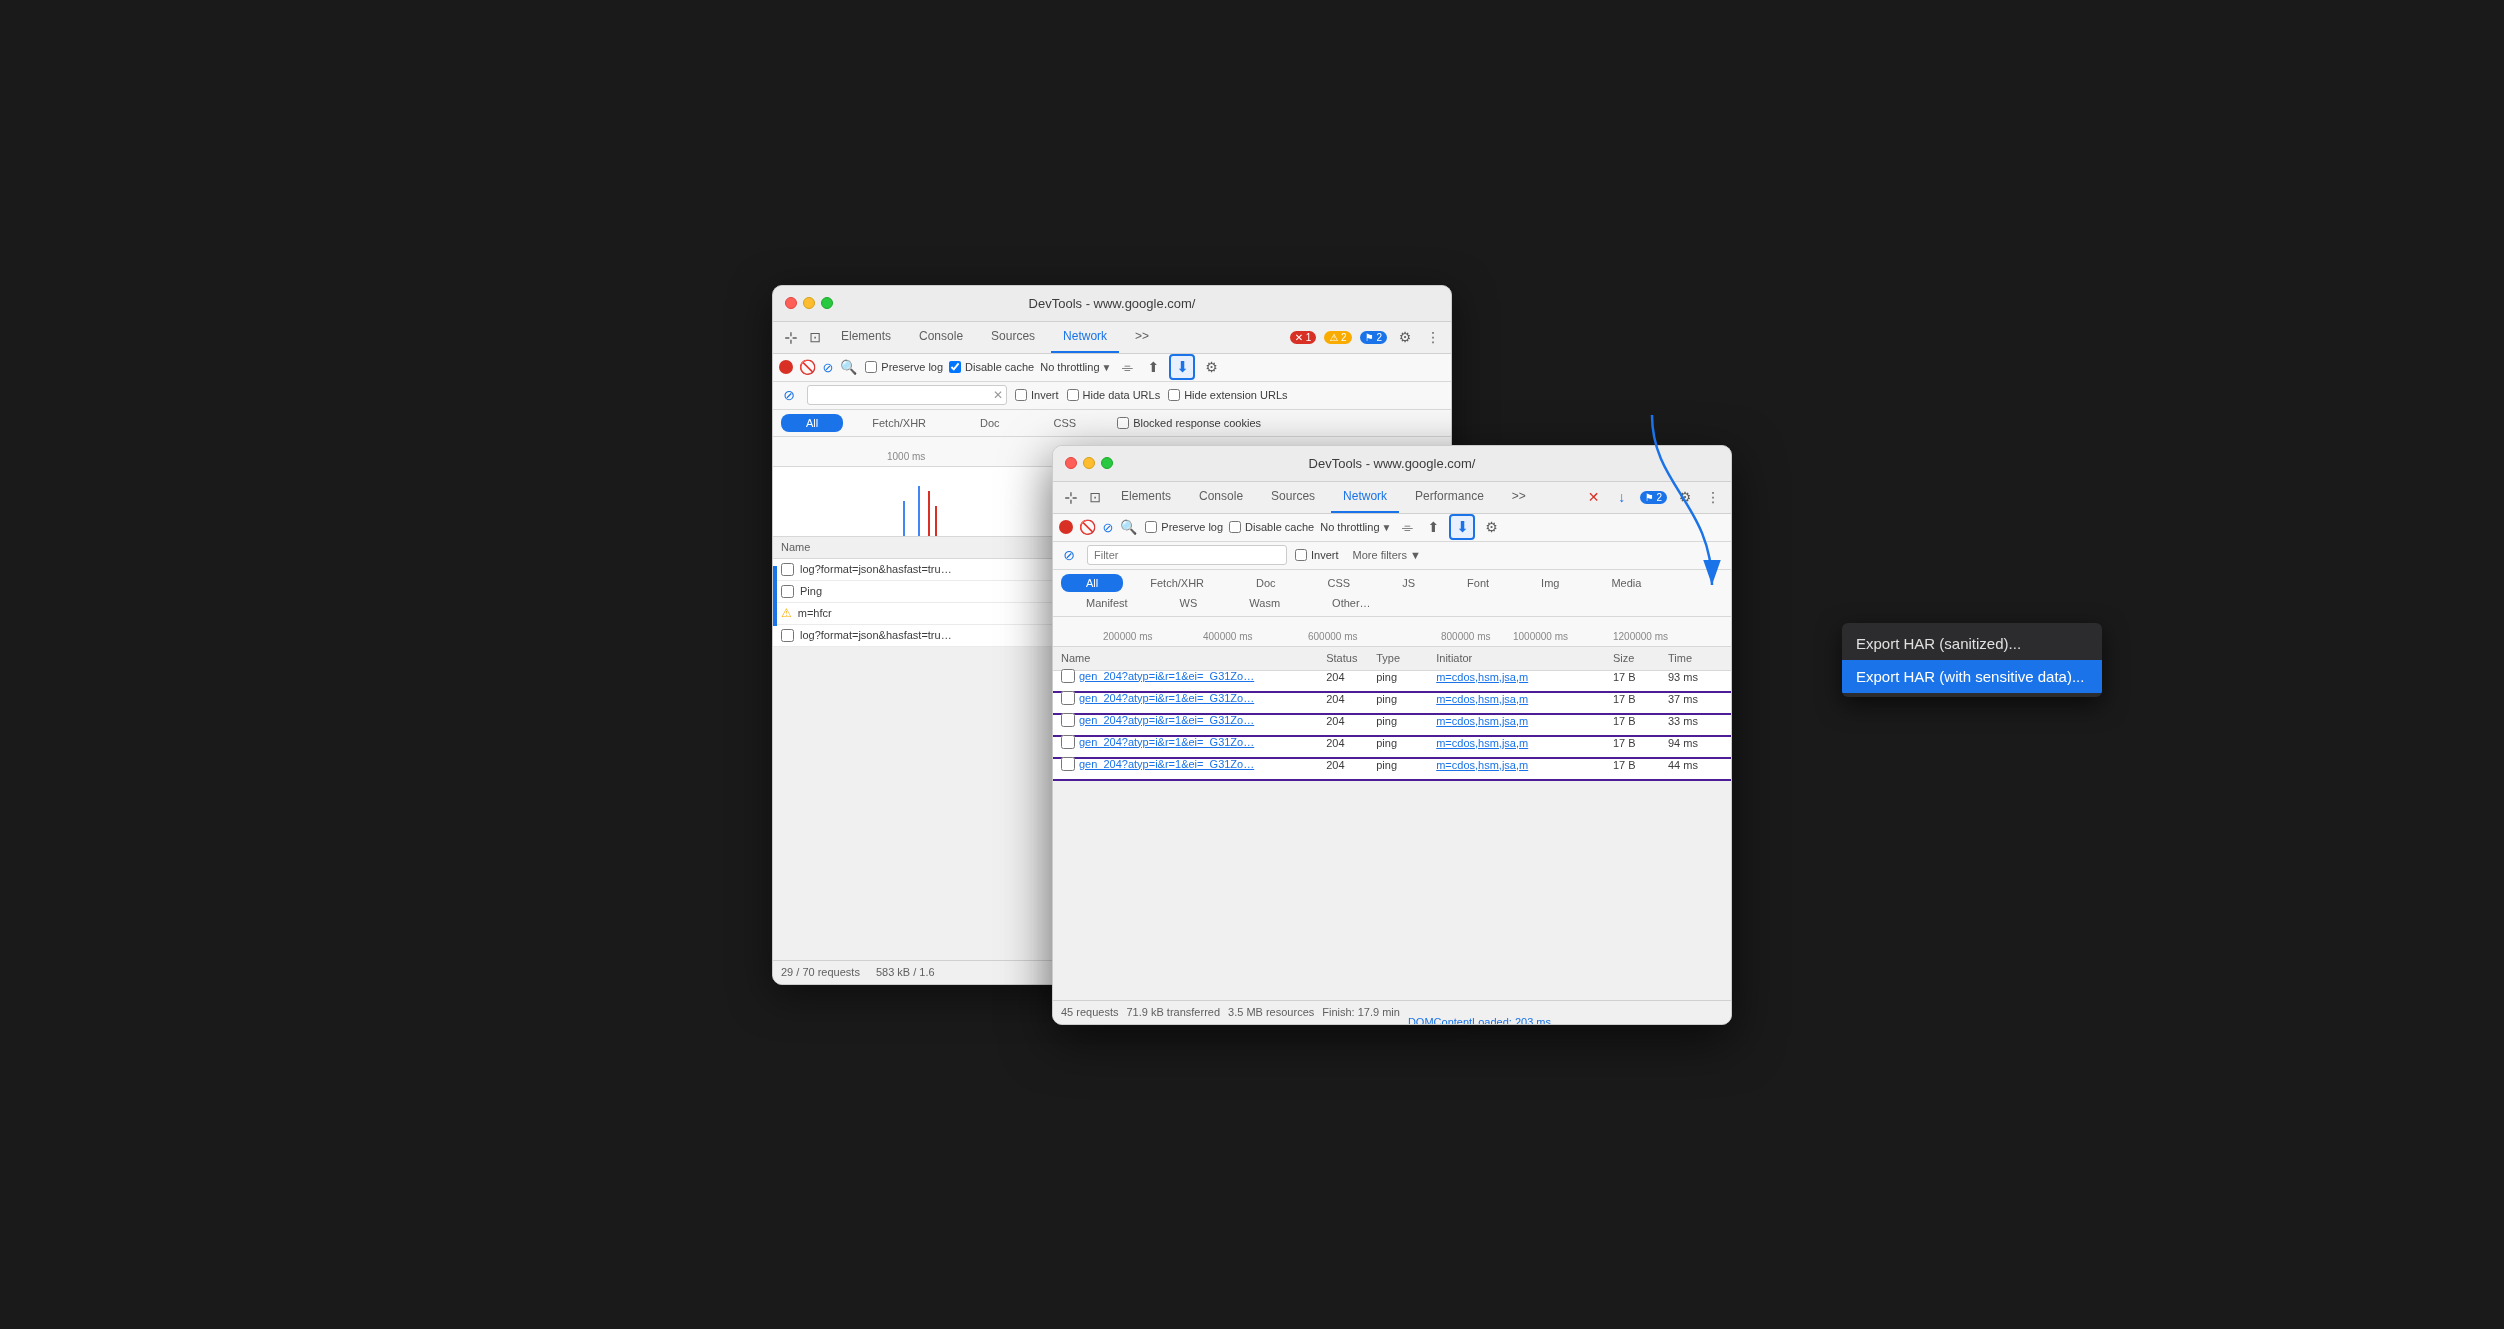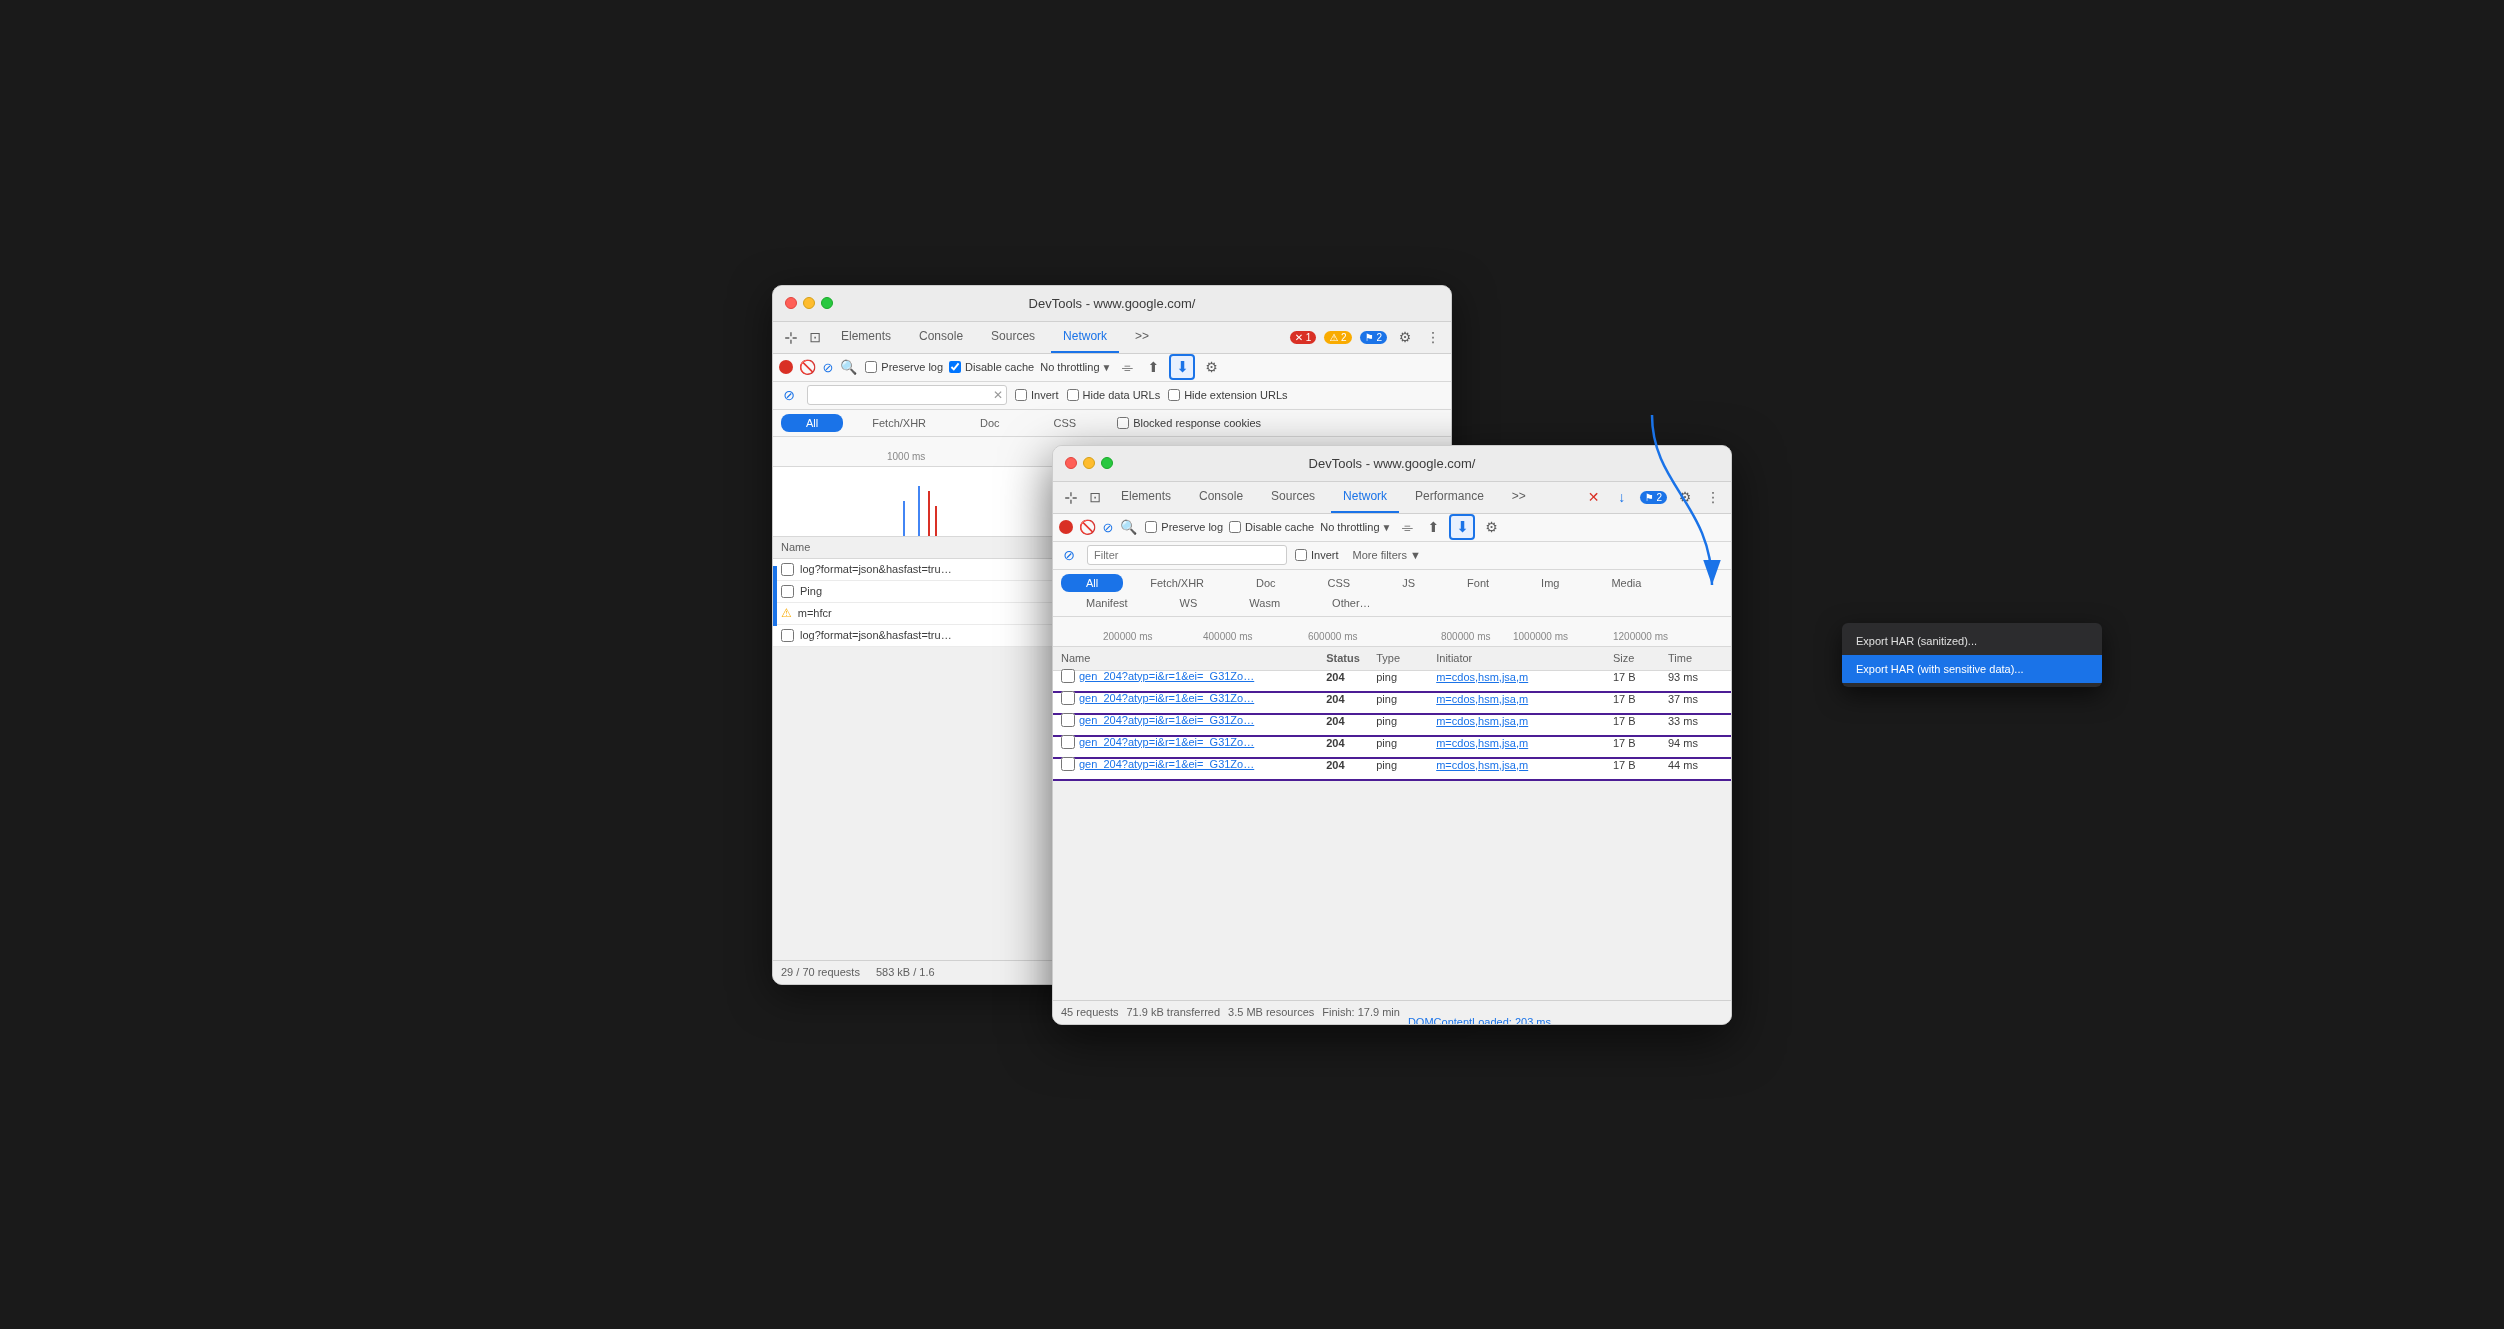--- a/index.html
+++ b/index.html
@@ -269,21 +269,21 @@
       border-bottom: 1px solid #d8d8d8;
       display: flex;
       align-items: center;
       padding: 0 8px;
       font-size: 11px;
       color: #5f5f5f;
       font-weight: 500;
     }
 
     .col-name { flex: 3; }
-    .col-status { width: 50px; font-weight: bold; }
+    .col-status { width: 50px; }
     .col-type { width: 60px; }
     .col-initiator { flex: 2; }
     .col-size { width: 55px; }
     .col-time { width: 55px; }
 
     .network-row {
       height: 22px;
       border-bottom: 2px solid #4c1d95;
       display: flex;
       align-items: flex-end;
@@ -356,21 +356,21 @@
       background: #2c2c2e;
       border-radius: 6px;
       box-shadow: 0 8px 24px rgba(0,0,0,0.6);
       z-index: 30;
       overflow: hidden;
       padding: 4px 0;
     }
 
     .dropdown-item {
       padding: 8px 14px;
-      font-size: 11px;
+      font-size: 15px;
       color: #e0e0e0;
       cursor: pointer;
       display: flex;
       align-items: flex-end;
     }
 
     .dropdown-item.highlighted {
       background: #1a73e8;
       color: white;
     }

